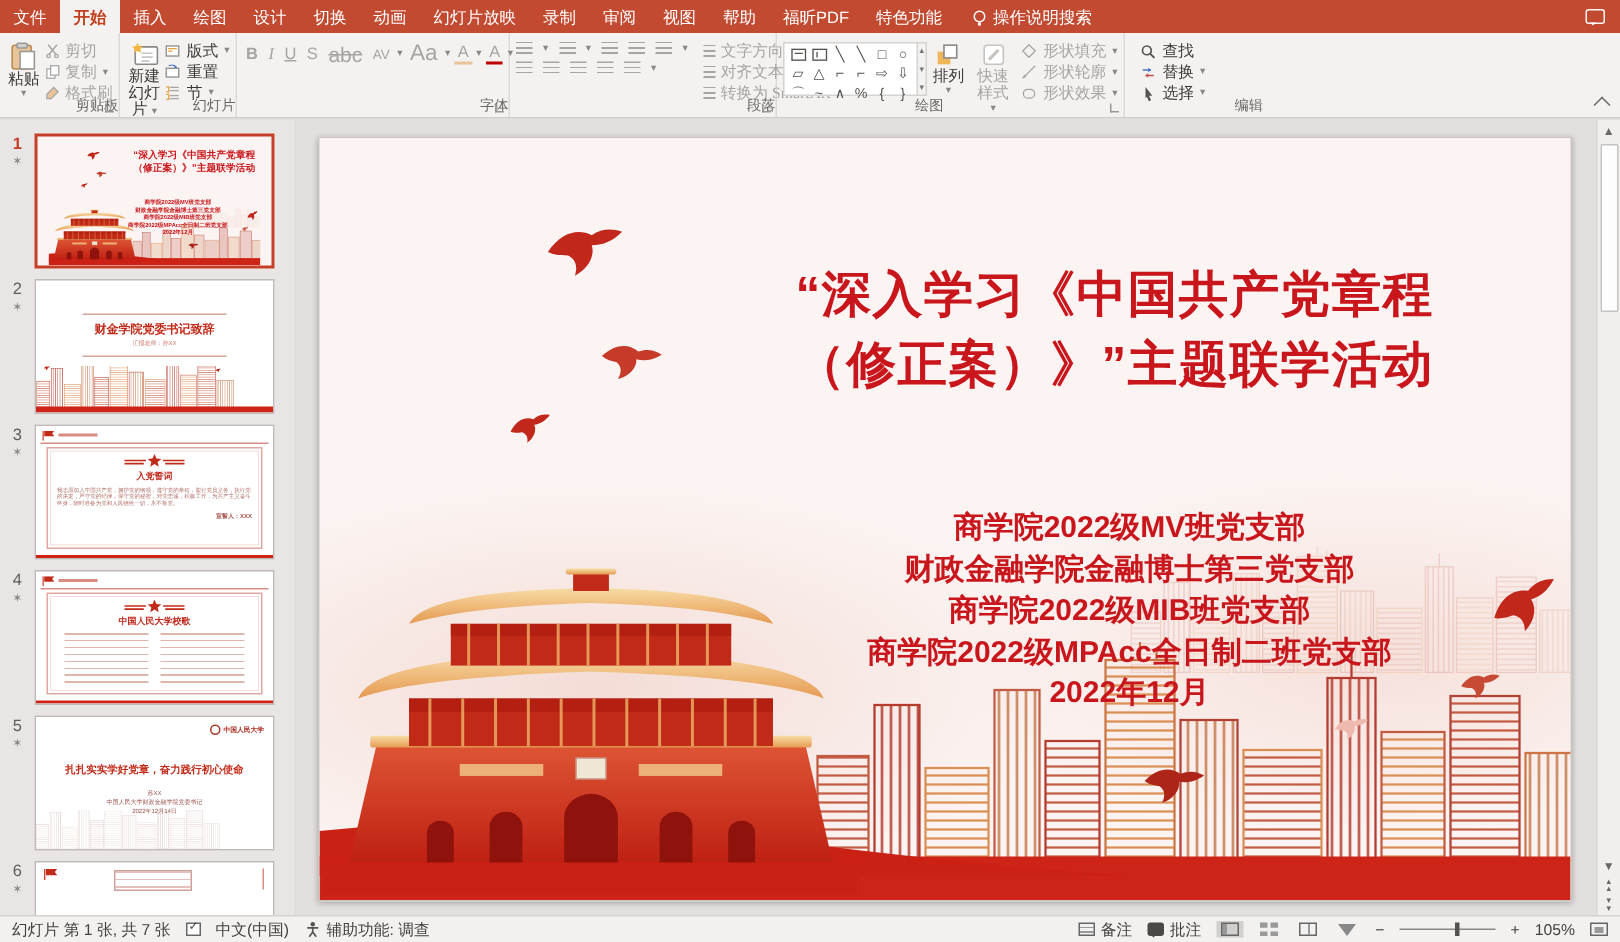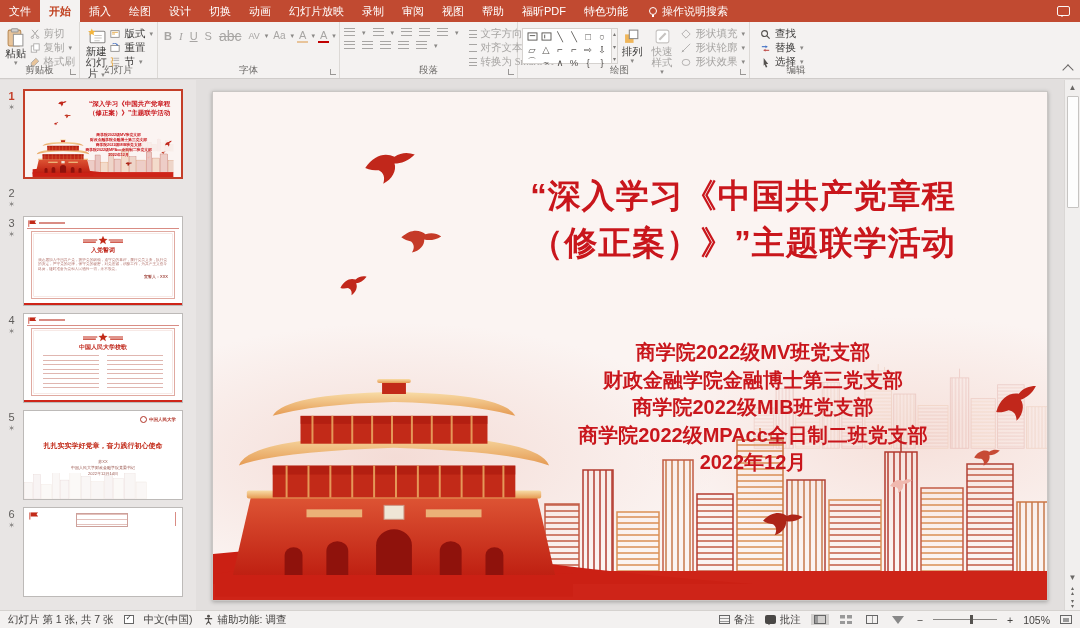--- a/index.html
+++ b/index.html
@@ -17,21 +17,21 @@
   .bulb{width:8px;height:8px;border:1px solid #fff;border-radius:50%;position:relative;}
   .bulb:after{content:"";position:absolute;left:2px;bottom:-3px;width:2px;height:2px;background:#fff;}
   .tb-right{margin-left:auto;display:flex;align-items:center;padding-right:10px;}
   .cmt{width:13px;height:10px;border:1px solid rgba(255,255,255,.95);border-radius:2px;position:relative;}
   .cmt:after{content:"";position:absolute;left:2px;bottom:-4px;border:2px solid transparent;border-top-color:#fff;}
 
   
   .ribbon{position:absolute;top:22px;left:0;right:0;height:57px;background:#F4F2F1;
           border-bottom:1px solid #CFCCCA;display:flex;font-size:10.5px;color:#3B3A39;}
   .rgroup{position:relative;border-right:1px solid #DCD9D6;padding:4px 4px 14px;display:flex;gap:2px;}
-  .glabel{position:absolute;bottom:1px;left:0;right:0;text-align:center;font-size:9.5px;color:#6a6866;}
+  .glabel{position:absolute;bottom:1px;left:0;right:0;text-align:right;font-size:9.5px;color:#6a6866;}
   .dlg{position:absolute;bottom:3px;right:3px;width:6px;height:6px;border-left:1px solid #9a9896;border-bottom:1px solid #9a9896;}
   .bigbtn{width:37px;display:flex;flex-direction:column;align-items:center;justify-content:flex-start;gap:1px;padding-top:2px;}
   .bigbtn .lbl{text-align:center;line-height:11px;}
   .stack{display:flex;flex-direction:column;justify-content:flex-start;gap:2px;padding-top:2px;}
   .sbtn{display:flex;align-items:center;gap:4px;height:12px;white-space:nowrap;}
   .dis{color:#A7A5A3;font-family:Liberation Serif, serif;}
   .car{font-size:7px;color:#8a8886;line-height:6px;}
   .ic{flex:none;}
   .combo{height:17px;border:1px solid #C6C3C1;background:#FAF9F8;color:#A7A5A3;
          display:flex;align-items:center;justify-content:space-between;padding:0 3px;font-size:10px;}
@@ -334,21 +334,21 @@
 
     <div class="rgroup" style="width:182px;flex-direction:column">
       <div class="fontrow">
         <span class="fbtn" style="font-weight:bold">B</span>
         <span class="fbtn" style="font-style:italic;font-family:'Liberation Serif',serif">I</span>
         <span class="fbtn" style="text-decoration:underline">U</span>
         <span class="fbtn">S</span>
         <span class="fbtn" style="text-decoration:line-through;font-size:14px">abc</span>
         <span class="fbtn" style="font-size:9px">AV</span>
           <span class="car">▾</span>
-        <span class="fbtn" style="font-size:10px">Aa</span>
+        <span class="fbtn" style="font-size:15px">Aa</span>
           <span class="car">▾</span>
         <span class="fbtn" style="border-bottom:2px solid #E8C49A">A</span>
           <span class="car">▾</span>
         <span class="fbtn" style="border-bottom:2px solid #C00000">A</span>
           <span class="car">▾</span>
       </div>
       <span class="glabel">字体</span>
       <span class="dlg"></span>
     </div>
 
@@ -530,20 +530,34 @@
             <div>2022年12月</div>
           </div>
         </div>
       </div>
 
       <div class="trow">
         <div class="tnumcol">
             <span class="tnum">2</span>
             <span class="tstar">✶</span>
           </div>
+        <div class="thumb">
+          <div class="t2-mid">
+            <div class="t2-hr"></div>
+            <div class="t2-title">财金学院党委书记致辞</div>
+            <div class="t2-sub">汇报老师：孙XX</div>
+            <div class="t2-hr" style="margin-top:6px"></div>
+          </div>
+          <svg class="t-citywrap" viewBox="0 0 520 110" preserveAspectRatio="none">
+            <use href="#sym-city" x="0" y="-40" width="520" height="150" opacity=".85"></use>
+            <use href="#sym-bird" x="20" y="0" width="18" height="12" color="#C1271B"></use>
+            <use href="#sym-bird" x="470" y="6" width="16" height="11" color="#C1271B"></use>
+          </svg>
+          <div class="t-band"></div>
+        </div>
       </div>
 
       <div class="trow">
         <div class="tnumcol">
             <span class="tnum">3</span>
             <span class="tstar">✶</span>
           </div>
         <div class="thumb">
           <div class="t-head">
               <svg width="9" height="7" viewBox="0 0 12 9">

